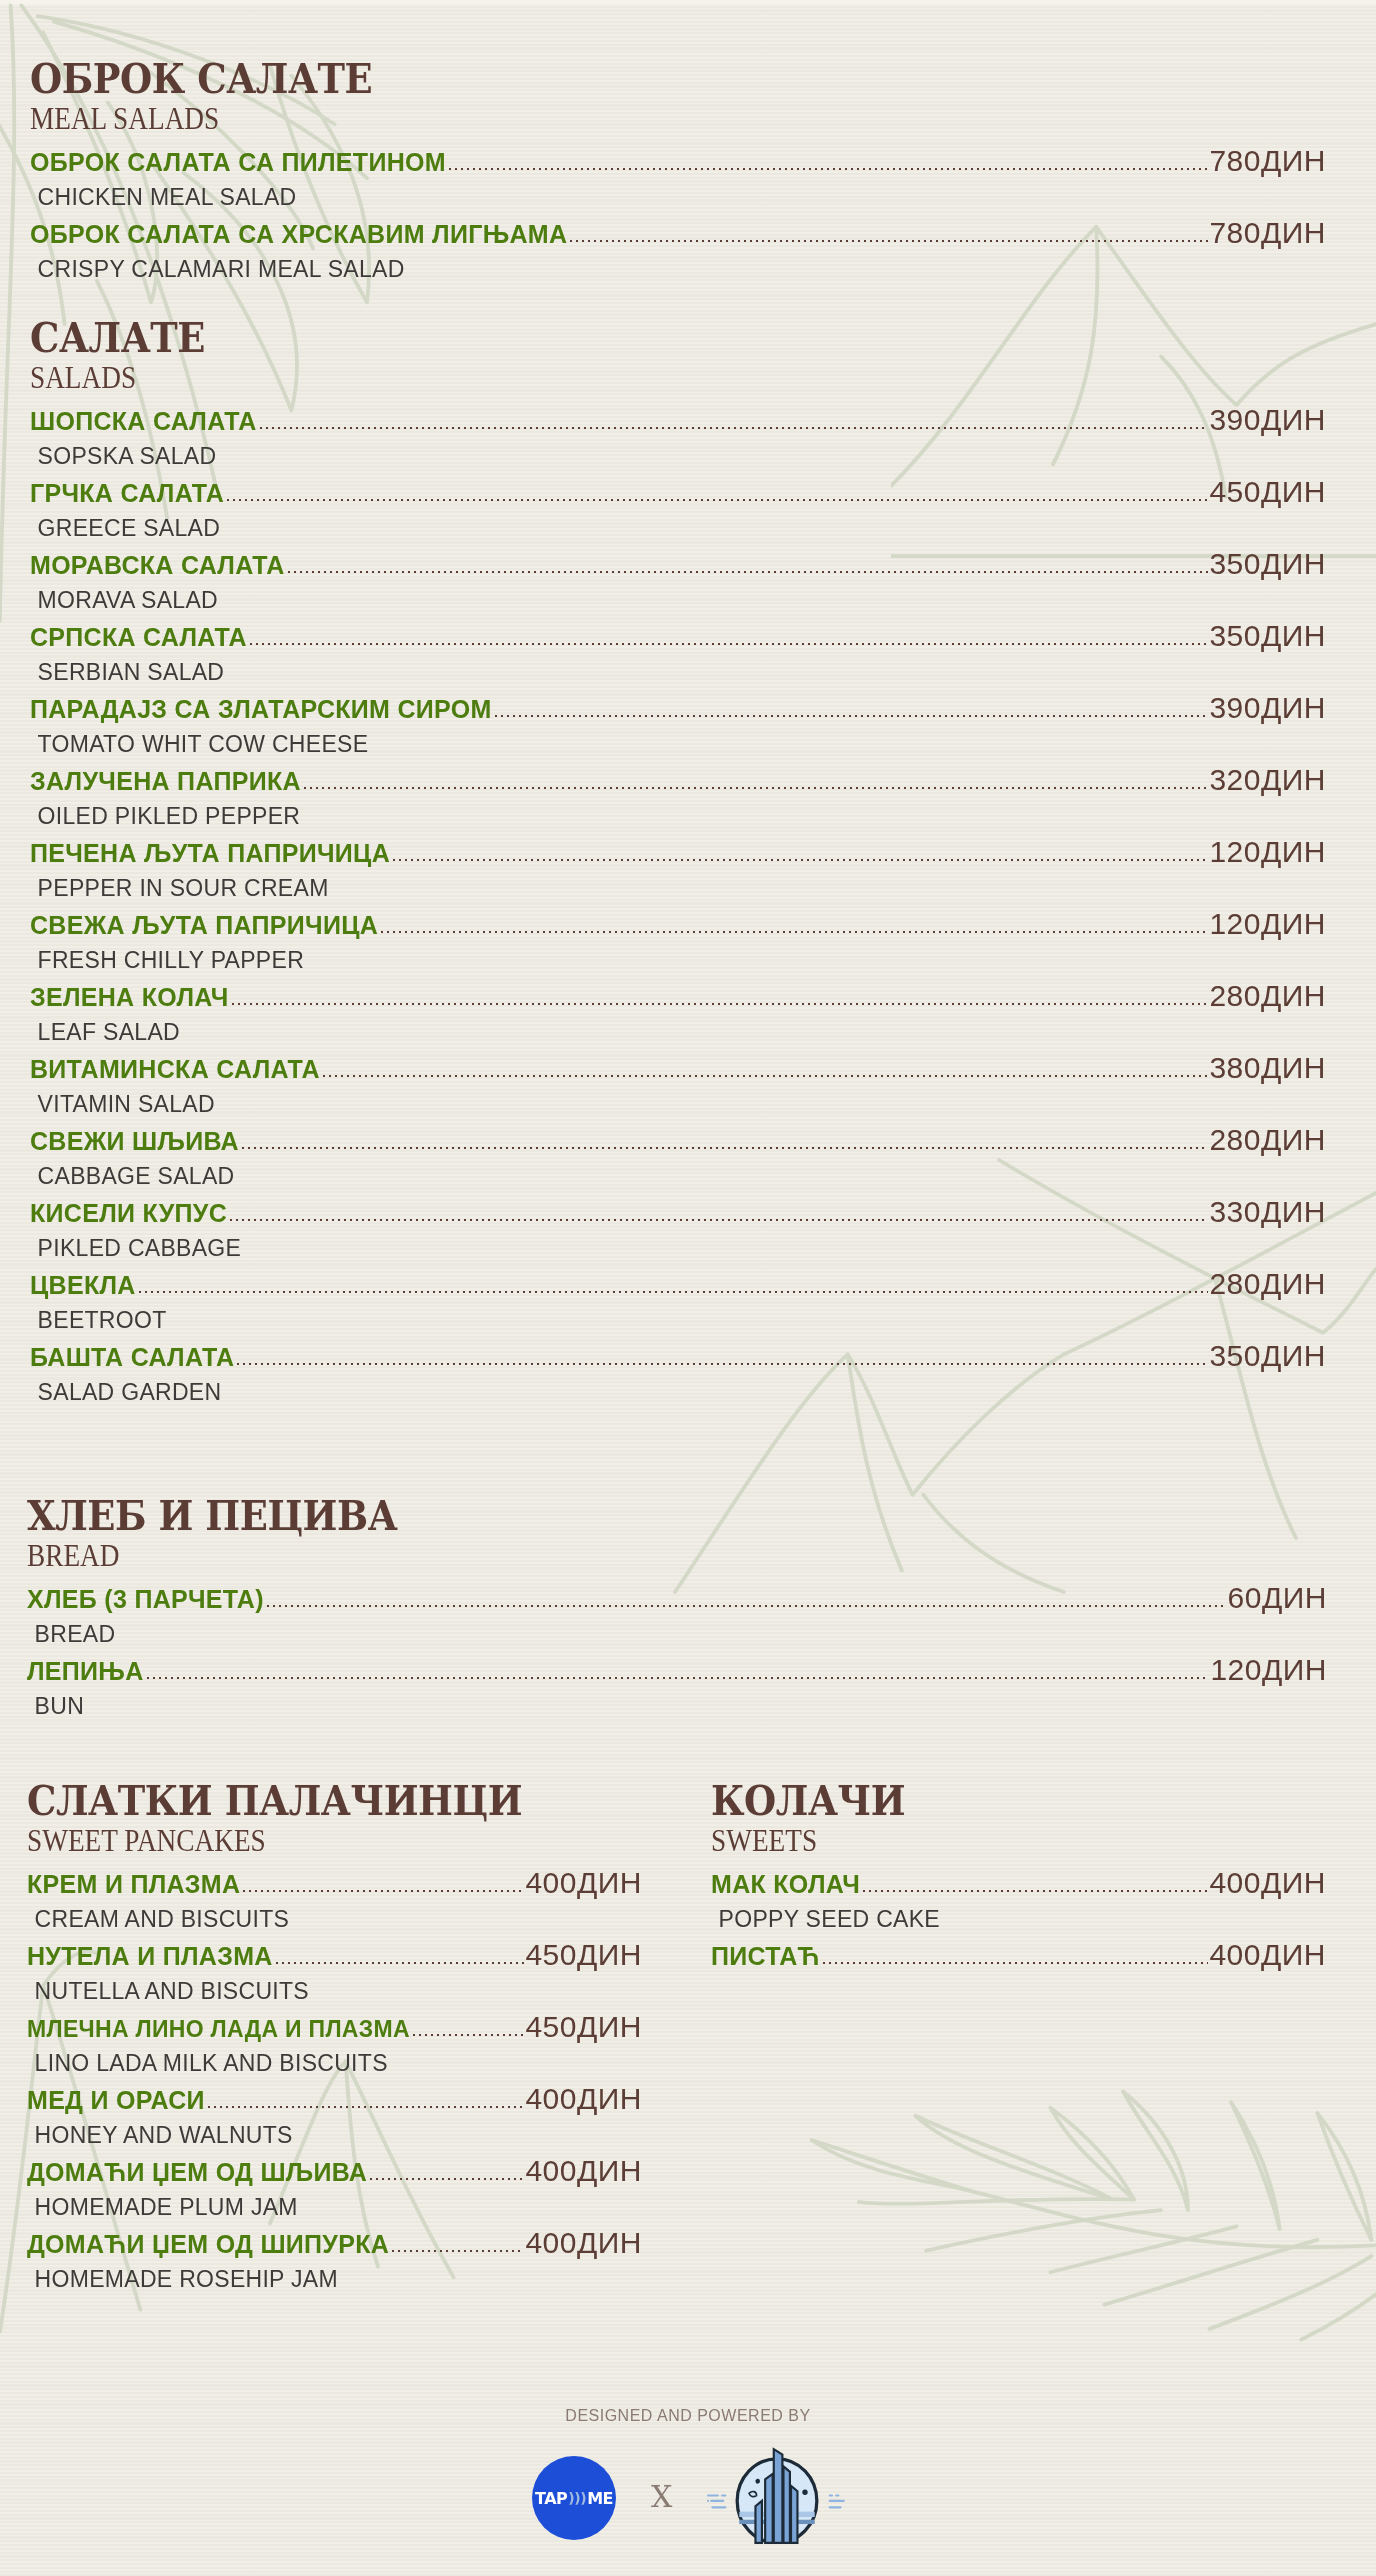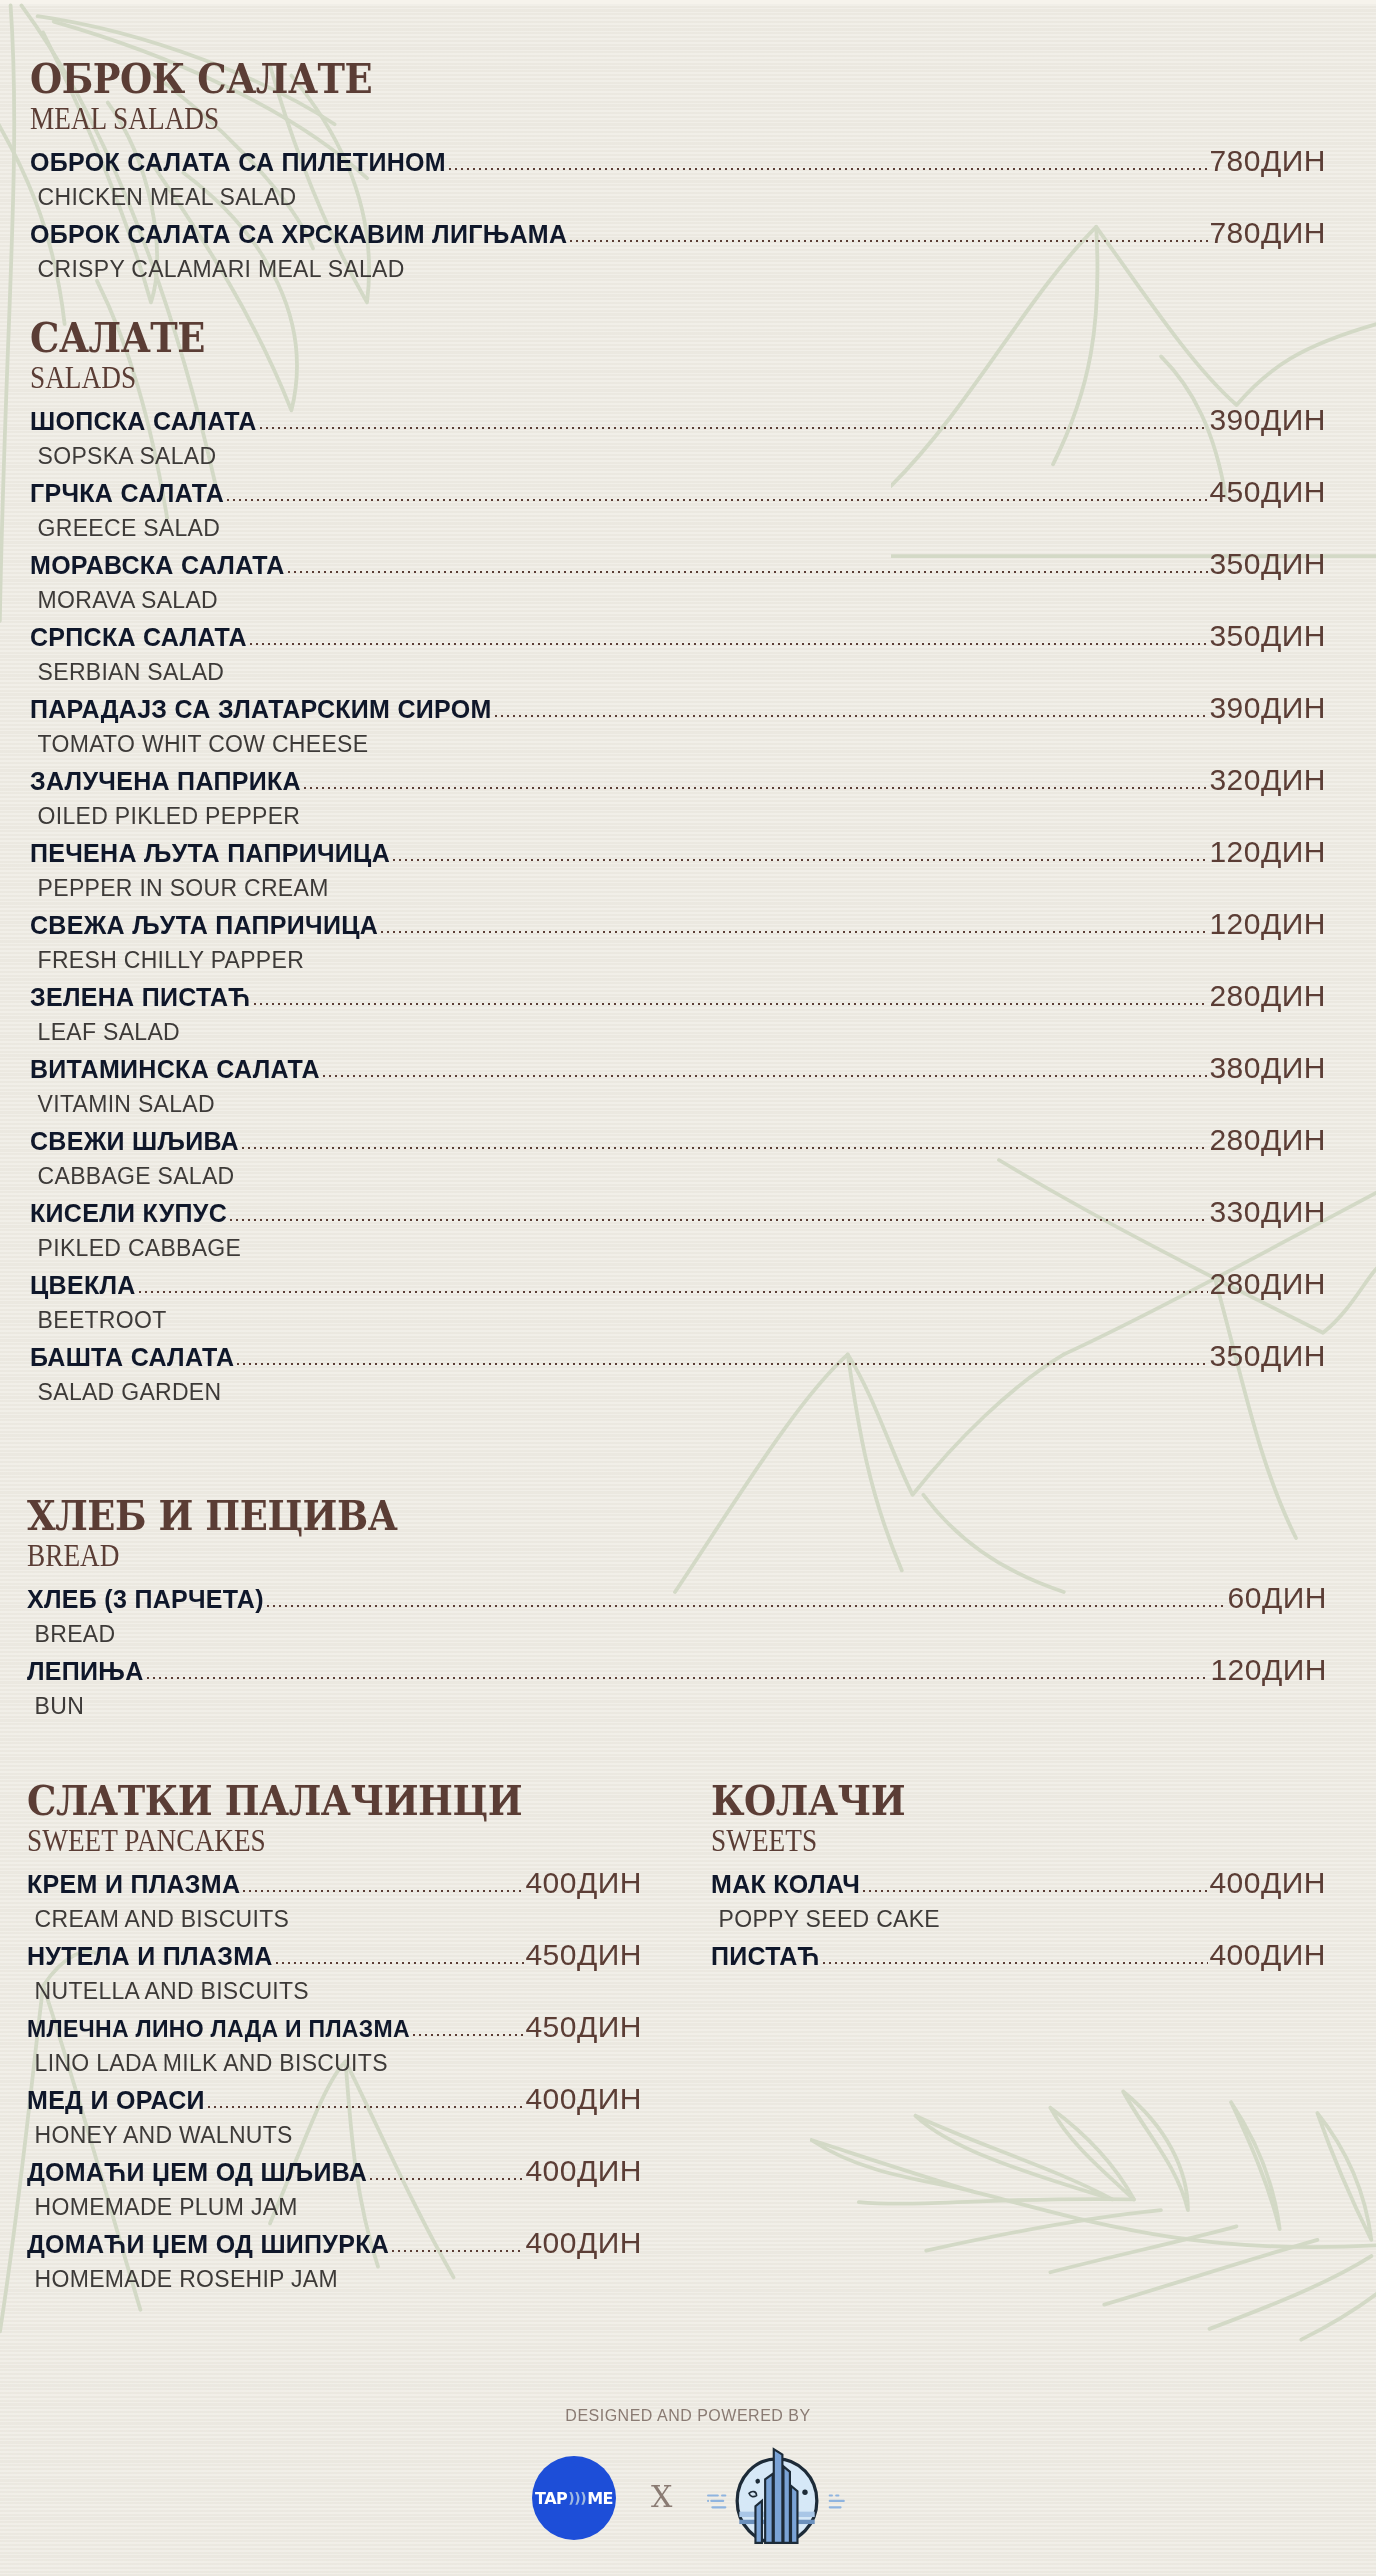--- a/index.html
+++ b/index.html
@@ -24,21 +24,21 @@
   }
   .sec-sub {
     font-family: "Liberation Serif", "DejaVu Serif", serif; font-weight: normal;
     font-size: 31px; line-height: 33px; color: #5b3d35;
     transform: scaleX(0.88); transform-origin: left center; white-space: nowrap; margin-bottom: 7.6px;
   }
   .item { display: block; }
   .row { display: flex; align-items: baseline; height: 36px; }
   .name {
     font-family: "Liberation Sans", "DejaVu Sans", sans-serif; font-weight: bold;
-    font-size: 25px; line-height: 36px; color: #0f172a; white-space: nowrap; letter-spacing: 0.3px;
+    font-size: 25px; line-height: 36px; color: #4d7c0f; white-space: nowrap; letter-spacing: 0.3px;
   }
   .dots {
     flex: 1; height: 2.2px; margin: 0 1.1px; align-self: baseline; position: relative; top: -0.5px;
     background-image: radial-gradient(circle, #5b3d35 1.1px, transparent 1.4px);
     background-size: 6px 2.7px; background-repeat: repeat-x; background-position: left center;
     min-width: 4.3px;
   }
   .price {
     font-family: "Liberation Sans", "DejaVu Sans", sans-serif; font-weight: normal;
     font-size: 30px; line-height: 36px; color: #5b3d35; white-space: nowrap; letter-spacing: 0.5px;
@@ -205,21 +205,21 @@
   <div class="item">
       <div class="row">
         <span class="name">СВЕЖА ЉУТА ПАПРИЧИЦА </span>
         <span class="dots"></span>
         <span class="price">120ДИН</span>
       </div>
       <div class="eng">FRESH CHILLY PAPPER</div>
     </div>
   <div class="item">
       <div class="row">
-        <span class="name">ЗЕЛЕНА ПИСТАЋ</span>
+        <span class="name">ЗЕЛЕНА КОЛАЧ</span>
         <span class="dots"></span>
         <span class="price">280ДИН</span>
       </div>
       <div class="eng">LEAF SALAD</div>
     </div>
   <div class="item">
       <div class="row">
         <span class="name">ВИТАМИНСКА САЛАТА</span>
         <span class="dots"></span>
         <span class="price">380ДИН</span>

